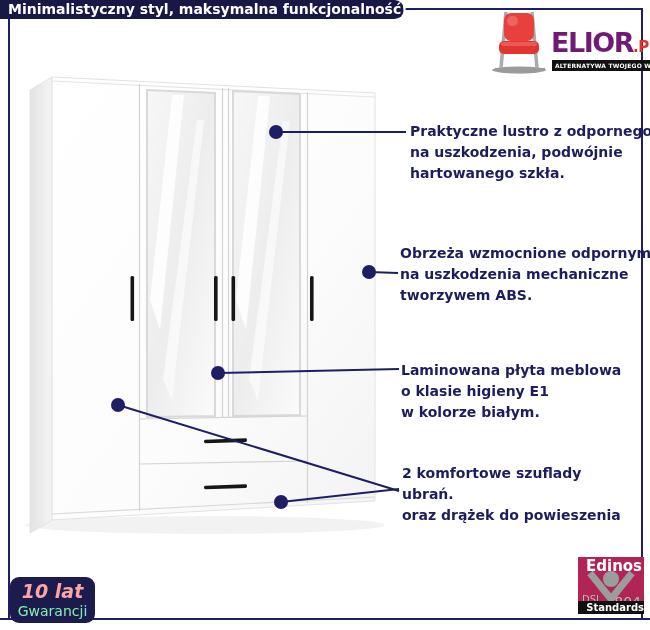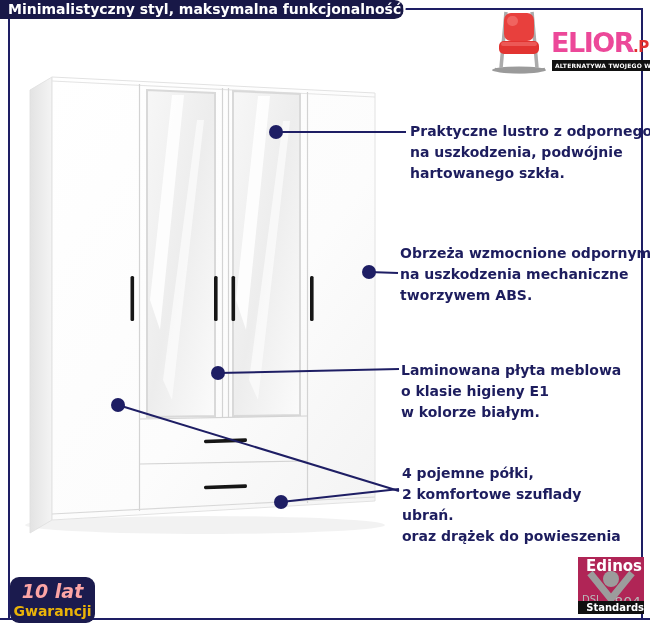--- a/index.html
+++ b/index.html
@@ -17,21 +17,21 @@
   .banner{
     position:absolute;left:0;top:0;width:404px;height:19px;
     background:#181847;border-radius:0 10px 10px 0;
     color:#fff;font-weight:700;font-size:14px;line-height:19px;
     padding-left:8px;box-sizing:border-box;white-space:nowrap;letter-spacing:0;
   }
   
   .logo{position:absolute;left:488px;top:8px;width:156px;height:66px;}
   .logo-chair{position:absolute;left:0;top:0;}
   .logo-wordmark{position:absolute;left:63px;top:19px;white-space:nowrap;}
-  .logo-name{font-weight:700;font-size:27px;letter-spacing:-1.5px;color:#ec4899;}
+  .logo-name{font-weight:700;font-size:27px;letter-spacing:-1.5px;color:#701a75;}
   .logo-tld{font-weight:700;font-size:15px;color:#e22f2d;letter-spacing:-0.5px;}
   .logo-tagline{
     position:absolute;left:64px;top:52px;background:#111;color:#fff;
     font-weight:700;font-size:6px;letter-spacing:0.2px;padding:2px 3px;white-space:nowrap;
   }
   
   .annotation{
     position:absolute;color:#1d1d5e;font-weight:700;font-size:14px;line-height:21px;
     white-space:nowrap;
   }
@@ -40,21 +40,21 @@
   .a3{left:401px;top:360px;}
   .a4{left:402px;top:463px;}
   
   .art{position:absolute;left:0;top:0;}
   
   .badge-warranty{
     position:absolute;left:10px;top:577px;width:85px;height:46px;
     background:#1b1b4e;border-radius:9px;text-align:center;z-index:5;
   }
   .badge-warranty .l1{color:#fca5a5;font-weight:700;font-size:19px;line-height:24px;margin-top:2px;font-style:italic;}
-  .badge-warranty .l2{color:#eab308;font-weight:700;font-size:14px;line-height:17px;}
+  .badge-warranty .l2{color:#86efac;font-weight:400;font-size:14px;line-height:17px;}
   
   .badge-edinos{
     position:absolute;left:578px;top:557px;width:66px;height:57px;
     background:#b02556;z-index:5;overflow:hidden;
   }
   .badge-edinos .brand{
     position:absolute;left:8px;top:1px;width:100%;
     color:#fff;font-weight:700;font-size:15px;line-height:17px;
   }
   .badge-edinos .vlogo{position:absolute;left:0;top:14px;}
@@ -180,21 +180,20 @@
     <div>Obrzeża wzmocnione odpornym</div>
     <div>na uszkodzenia mechaniczne</div>
     <div>tworzywem ABS.</div>
   </div>
   <div class="annotation a3">
     <div>Laminowana płyta meblowa</div>
     <div>o klasie higieny E1</div>
     <div>w kolorze białym.</div>
   </div>
   <div class="annotation a4">
-    <div>4 pojemne półki,</div>
     <div>2 komfortowe szuflady</div>
     <div>ubrań.</div>
     <div>oraz drążek do powieszenia</div>
   </div>
 
   <div class="badge-warranty">
     <div class="l1">10 lat</div>
     <div class="l2">Gwarancji</div>
   </div>
 

